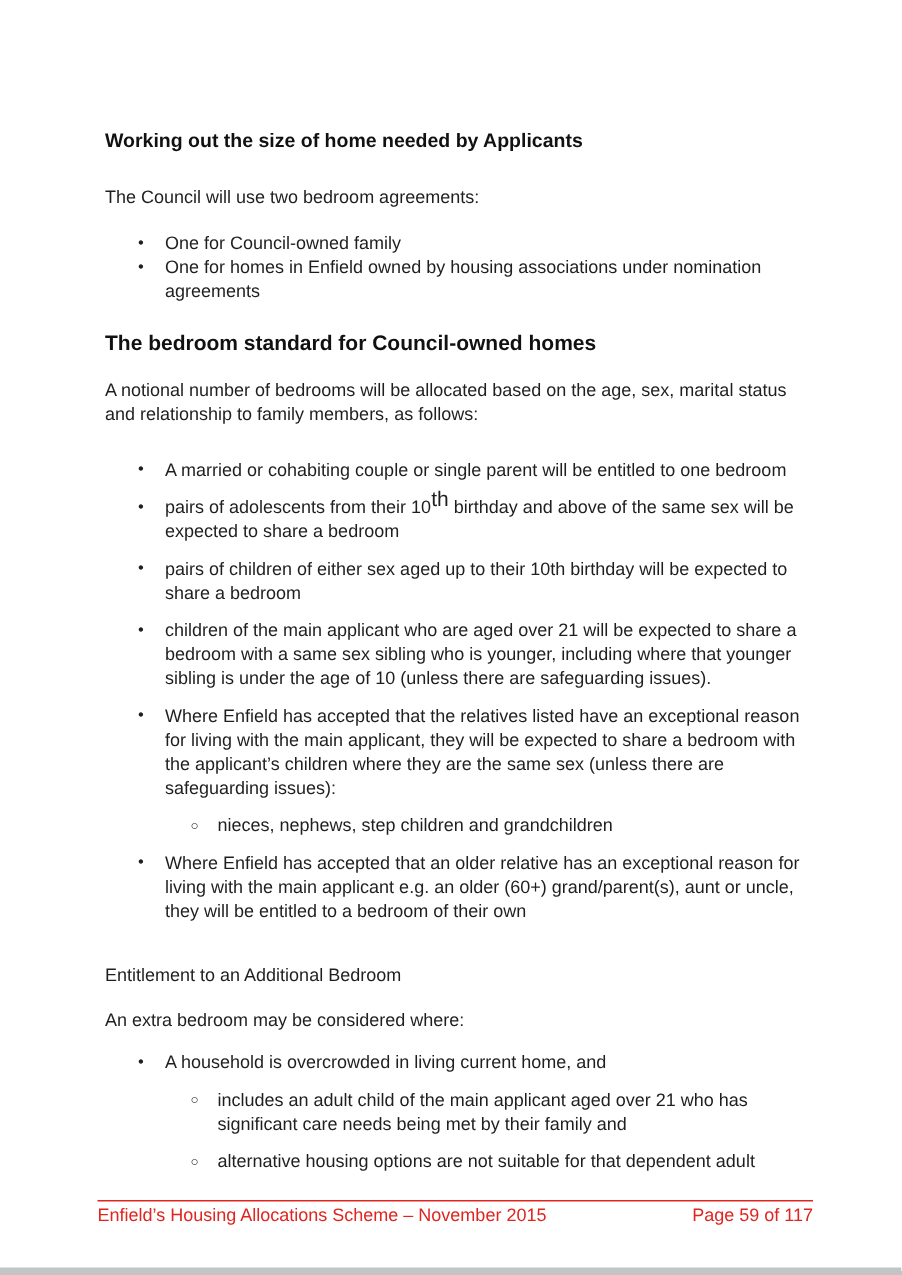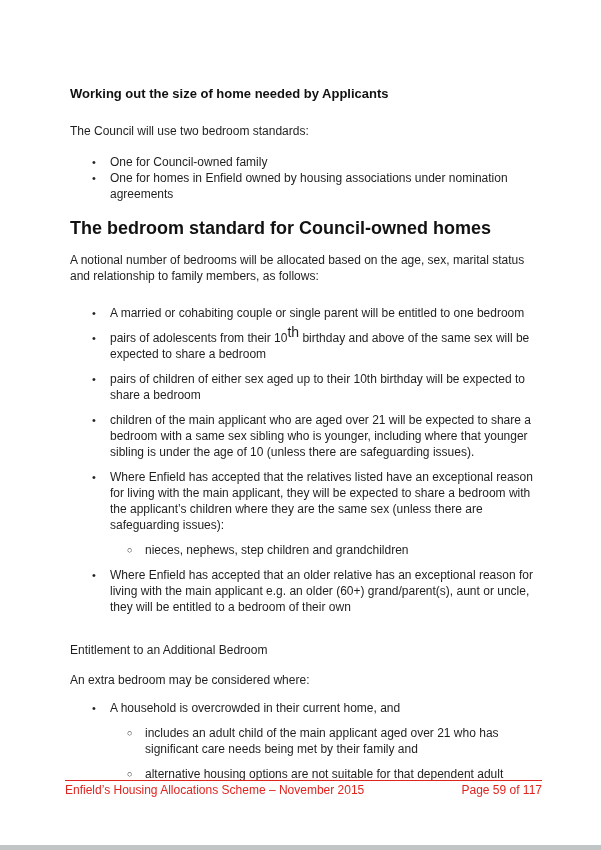--- a/index.html
+++ b/index.html
@@ -7,58 +7,58 @@
     width:601px; height:850px;
     background:#ffffff;
     position:relative;
     font-family:"Liberation Sans","DejaVu Sans",sans-serif;
     color:#1f1f1f;
     font-size:12px; line-height:16px;
     overflow:hidden;
   }
   .content { position:absolute; top:85px; left:70px; width:471px; }
   h1.doc-title { font-size:13px; line-height:17px; font-weight:bold; margin:0 0 21px 0; color:#111; }
-  h2.section-heading { font-size:18px; line-height:16px; font-weight:bold; margin:18px 0 16px 0; color:#111; }
+  h2.section-heading { font-size:14px; line-height:16px; font-weight:bold; margin:18px 0 16px 0; color:#111; }
   h3.underline-heading { font-size:12px; line-height:16px; font-weight:normal; margin:27px 0 14px 0; }
   p { margin:0 0 15px 0; }
   ul { list-style:none; margin:0; padding:0; }
   ul.tight { margin:0 0 18px 0; }
   ul.tight li { margin:0; }
   ul.spaced { margin:6px 0 16px 0; }
   ul.spaced > li { margin:0 0 9px 0; }
   li.li { display:flex; align-items:flex-start; }
   .l1 { padding-left:22px; }
   .l2 { padding-left:57px; margin:2px 0 10px 0; }
   .marker { flex:0 0 18px; }
   .marker.disc { font-size:11px; line-height:16px; }
   .marker.circle { font-size:9px; line-height:16px; padding-top:0px; }
   .li-text { flex:1 1 auto; max-width:433px; }
   sup { font-size:14px; line-height:0; vertical-align:super; }
   .footer {
-    position:absolute; top:780px; left:65px; width:477px;
+    position:absolute; top:800px; left:65px; width:477px;
     border-top:1px solid #e0241f;
     color:#e0241f;
     display:flex; justify-content:space-between;
     padding-top:2px;
     font-size:12px; line-height:15px;
   }
   .bottom-edge {
     position:absolute; bottom:0; left:0; width:601px; height:5px;
     background:#c2c5c5;
   }
 </style>
 </head>
 <body>
 
 <div class="content">
 
   <h1 class="doc-title">Working out the size of home needed by Applicants</h1>
 
 
-  <p>The Council will use two bedroom standards:</p>
+  <p>The Council will use two bedroom agreements:</p>
 
   <ul class="tight">
     <li class="li l1">
       <span class="marker disc">•</span>
       <span class="li-text">One for Council-owned family</span>
     </li>
     <li class="li l1">
       <span class="marker disc">•</span>
       <span class="li-text">One for homes in Enfield owned by housing associations under nomination agreements</span>
     </li>
@@ -99,21 +99,21 @@
     </li>
   </ul>
 
   <h3 class="underline-heading">Entitlement to an Additional Bedroom</h3>
 
   <p style="margin-bottom:12px">An extra bedroom may be considered where:</p>
 
   <ul class="spaced">
     <li class="li l1">
       <span class="marker disc">•</span>
-      <span class="li-text">A household is overcrowded in their current home, and</span>
+      <span class="li-text">A household is overcrowded in living current home, and</span>
     </li>
     <li class="li l2">
       <span class="marker circle">○</span>
       <span class="li-text">includes an adult child of the main applicant aged over 21 who has significant care needs being met by their family and</span>
     </li>
     <li class="li l2">
       <span class="marker circle">○</span>
       <span class="li-text">alternative housing options are not suitable for that dependent adult</span>
     </li>
   </ul>

